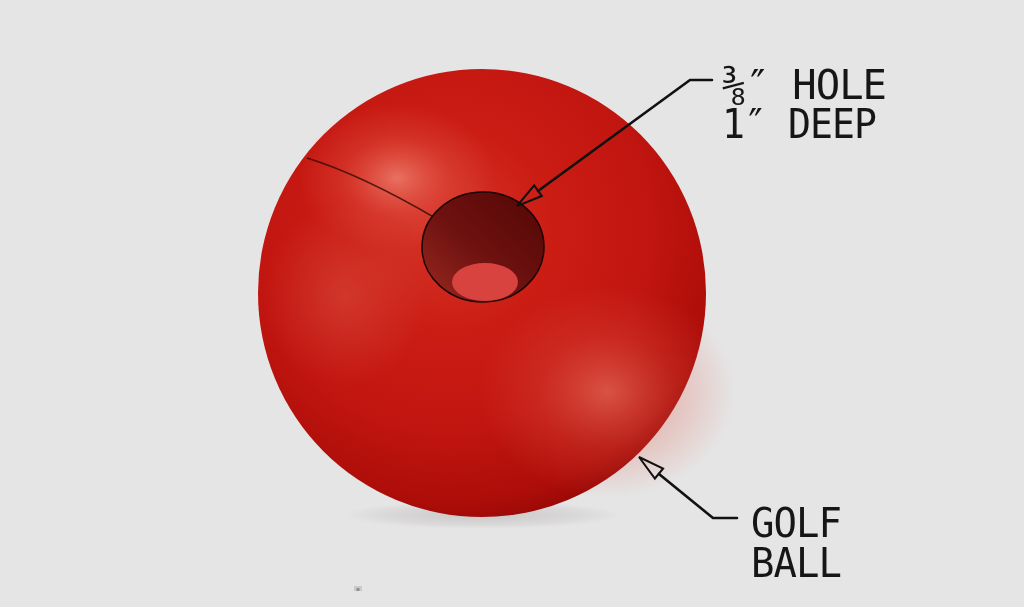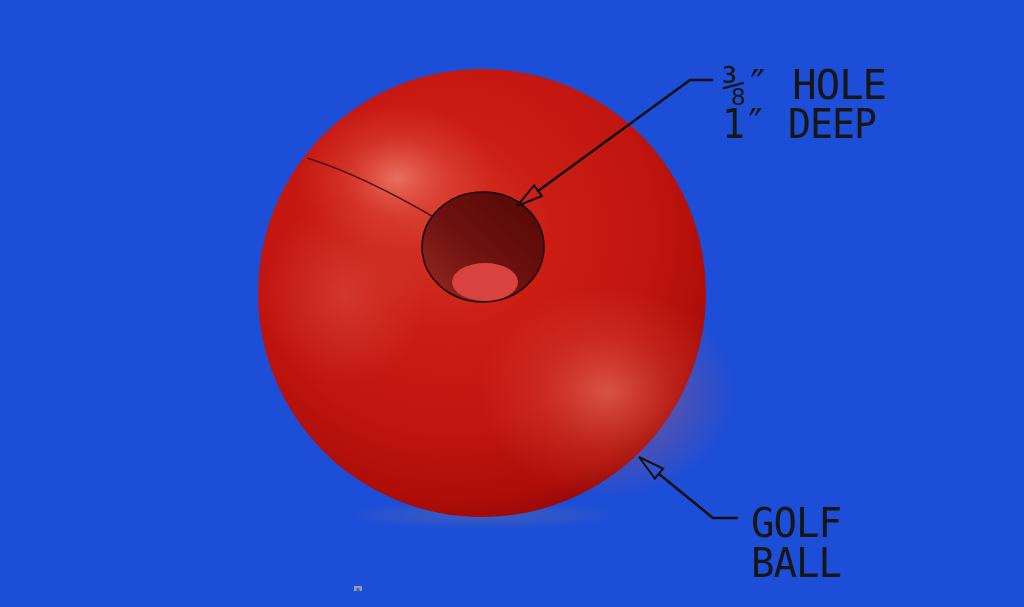--- a/index.html
+++ b/index.html
@@ -1,19 +1,19 @@
 <!DOCTYPE html>
 <html><head>
 <meta charset="utf-8">
 <style>
   html,body{margin:0;padding:0;background:#ffffff;}
   .stage{
     position:relative;
     width:1024px;height:607px;
-    background:#1d4ed8;
+    background:#e5e5e5;
     overflow:hidden;
     font-family:"DejaVu Sans Mono", monospace;
   }
   svg{display:block;}
   .cad-text{
     font-family:"DejaVu Sans Mono", monospace;
     font-size:40px;
     fill:#161616;
     letter-spacing:-1px;
     white-space:pre;

